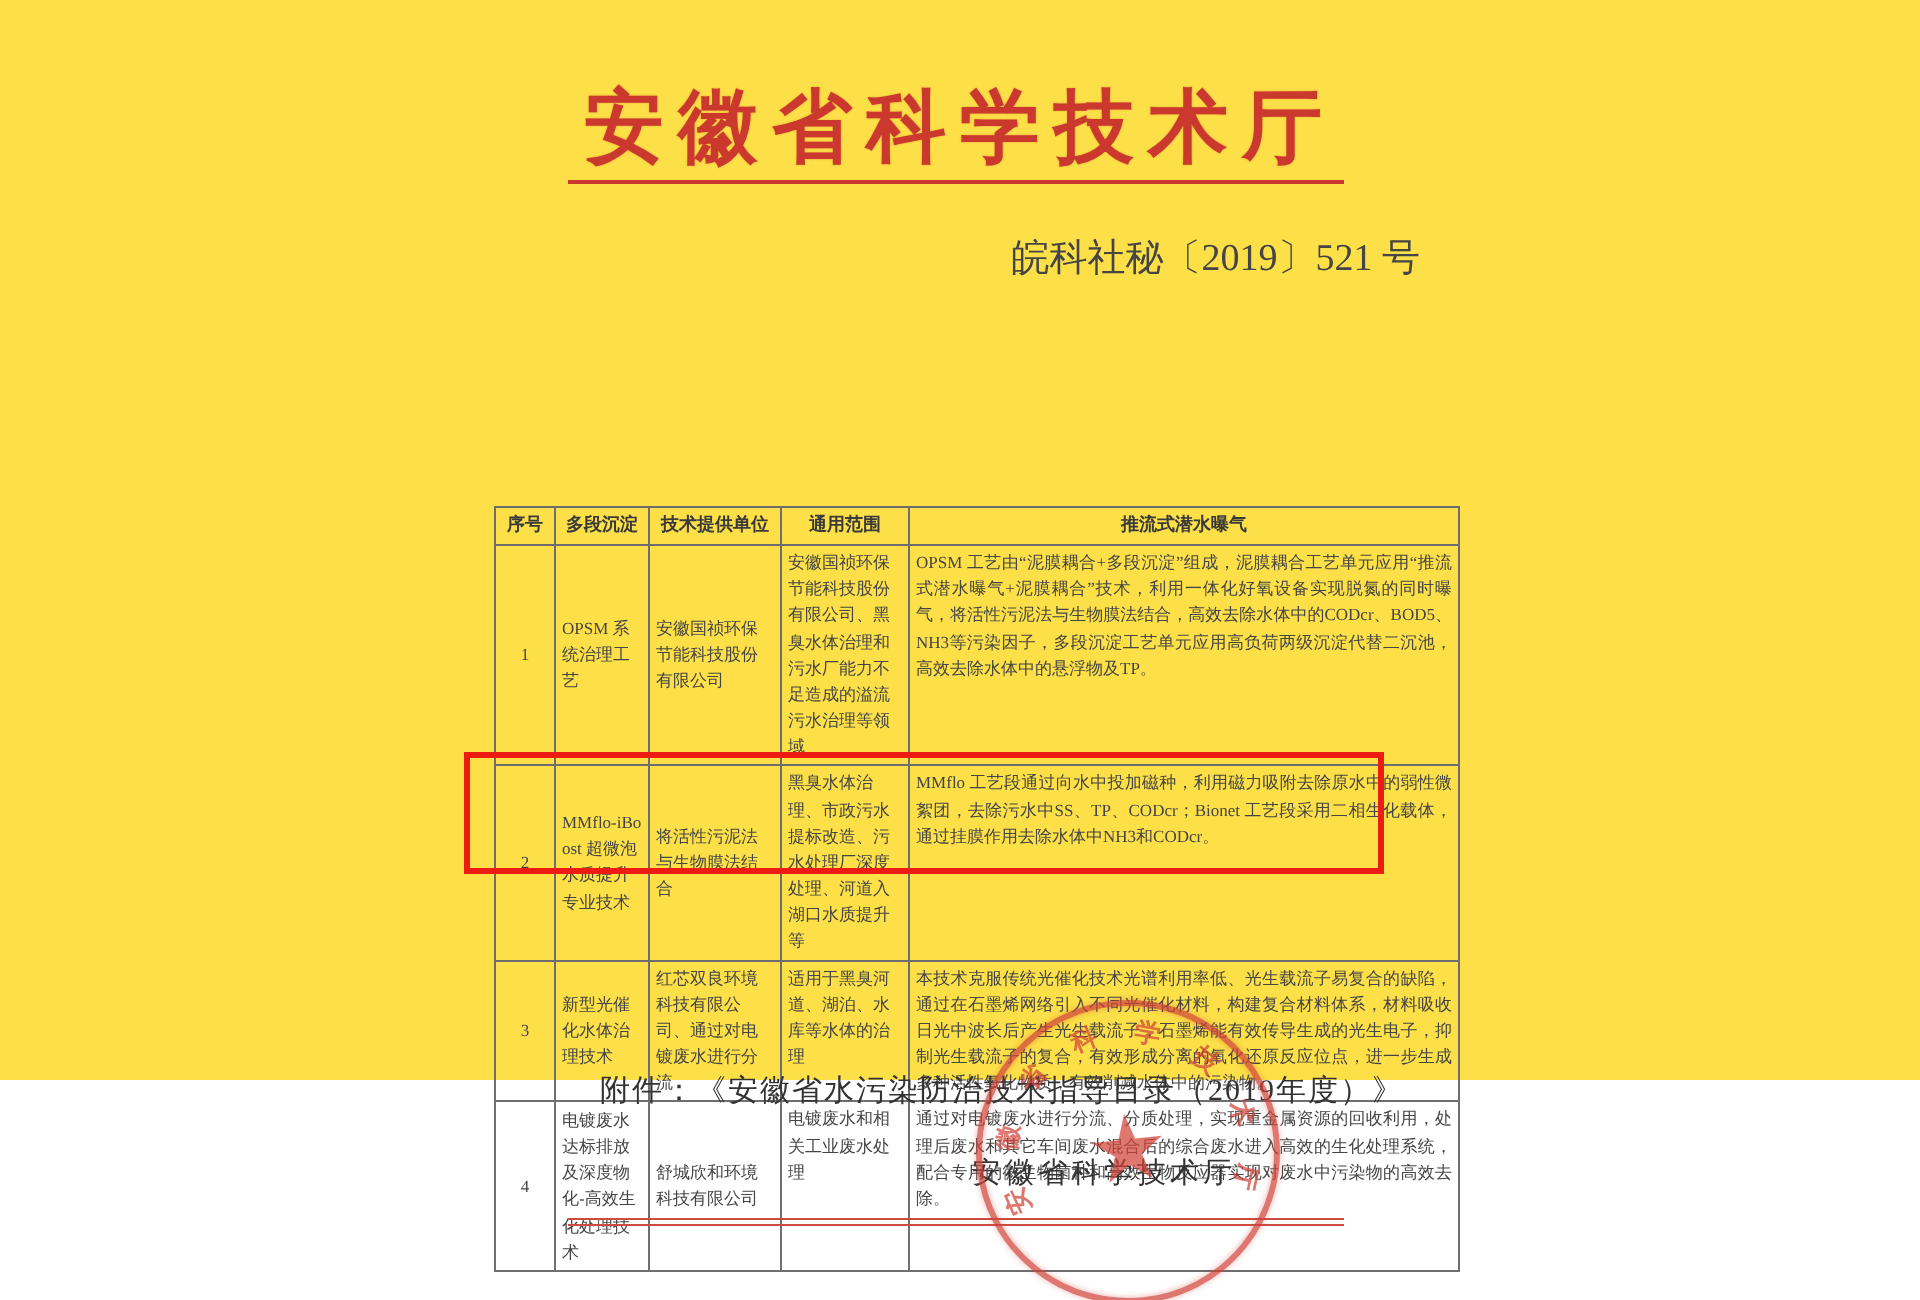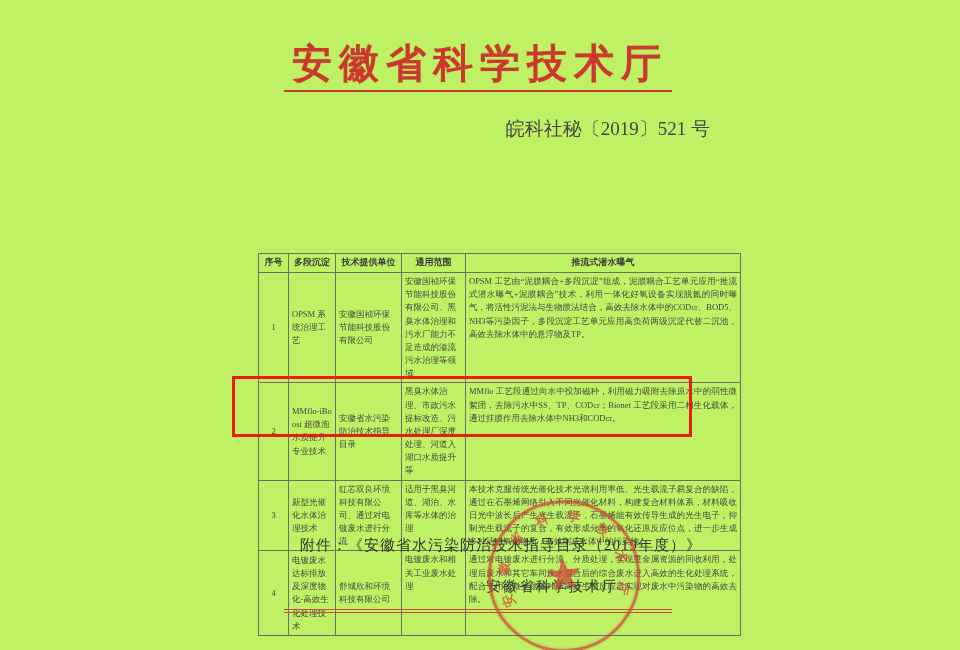--- a/index.html
+++ b/index.html
@@ -5,37 +5,37 @@
   :root{
     --header-red:#cb392e;
     --highlight-red:#ec1c12;
     --seal-red:#d0443a;
     --ink:#3d3d3d;
     --line:#6e6e6e;
   }
   *{margin:0;padding:0;box-sizing:border-box;}
   html,body{width:960px;height:650px;background:#ffffff;overflow:hidden;}
   body{font-family:"Liberation Serif","DejaVu Serif",serif;color:var(--ink);}
-  .page{position:relative;width:960px;height:650px;background:#bef264;}
+  .page{position:relative;width:960px;height:540px;background:#fde047;}
 
   .org-title{
     position:absolute;top:36px;left:0;width:960px;text-align:center;
     color:var(--header-red);font-size:40px;font-weight:bold;letter-spacing:7px;
     text-shadow:0 0 1px rgba(203,57,46,.45);
   }
   .red-rule{position:absolute;top:90px;left:284px;width:388px;height:2px;background:var(--header-red);}
 
   .doc-number{position:absolute;top:116px;left:450px;width:260px;text-align:right;font-size:19px;color:#454545;}
 
   .doc-title{position:absolute;top:155px;left:0;width:960px;text-align:center;
     font-size:21px;font-weight:bold;line-height:29px;color:#2e2e2e;letter-spacing:1px;}
 
   table.tech{
     position:absolute;top:253px;left:247px;width:482px;table-layout:fixed;
-    border-collapse:collapse;font-size:8.5px;color:#454545;margin-left:11px;
+    border-collapse:collapse;font-size:8.5px;color:#454545;
   }
   table.tech th,table.tech td{border:1px solid var(--line);padding:2px 3px;line-height:1.55;}
   table.tech thead th{font-size:9px;font-weight:bold;text-align:center;height:19px;color:#3a3a3a;}
   table.tech tbody tr:nth-child(1){height:58px;}
   table.tech tbody tr:nth-child(2){height:48px;}
   table.tech tbody tr:nth-child(3){height:61px;}
   table.tech tbody tr:nth-child(4){height:85px;}
   td.col-no{text-align:center;vertical-align:middle;}
   td.col-name,td.col-provider{vertical-align:middle;word-break:break-all;}
   td.col-scope{vertical-align:top;word-break:break-all;}
@@ -105,21 +105,21 @@
         <tr>
           <td class="col-no">1</td>
           <td class="col-name">OPSM 系统治理工艺</td>
           <td class="col-provider">安徽国祯环保节能科技股份有限公司</td>
           <td class="col-scope">安徽国祯环保节能科技股份有限公司、黑臭水体治理和污水厂能力不足造成的溢流污水治理等领域</td>
           <td class="col-desc">OPSM 工艺由“泥膜耦合+多段沉淀”组成，泥膜耦合工艺单元应用“推流式潜水曝气+泥膜耦合”技术，利用一体化好氧设备实现脱氮的同时曝气，将活性污泥法与生物膜法结合，高效去除水体中的CODcr、BOD5、NH3等污染因子，多段沉淀工艺单元应用高负荷两级沉淀代替二沉池，高效去除水体中的悬浮物及TP。</td>
         </tr>
         <tr>
           <td class="col-no">2</td>
           <td class="col-name">MMflo-iBoost 超微泡水质提升专业技术</td>
-          <td class="col-provider">安徽省水污染防治技术指导目录</td>
+          <td class="col-provider">将活性污泥法与生物膜法结合</td>
           <td class="col-scope">黑臭水体治理、市政污水提标改造、污水处理厂深度处理、河道入湖口水质提升等</td>
           <td class="col-desc">MMflo 工艺段通过向水中投加磁种，利用磁力吸附去除原水中的弱性微絮团，去除污水中SS、TP、CODcr；Bionet 工艺段采用二相生化载体，通过挂膜作用去除水体中NH3和CODcr。</td>
         </tr>
         <tr>
           <td class="col-no">3</td>
           <td class="col-name">新型光催化水体治理技术</td>
           <td class="col-provider">红芯双良环境科技有限公司、通过对电镀废水进行分流</td>
           <td class="col-scope">适用于黑臭河道、湖泊、水库等水体的治理</td>
           <td class="col-desc">本技术克服传统光催化技术光谱利用率低、光生载流子易复合的缺陷，通过在石墨烯网络引入不同光催化材料，构建复合材料体系，材料吸收日光中波长后产生光生载流子，石墨烯能有效传导生成的光生电子，抑制光生载流子的复合，有效形成分离的氧化还原反应位点，进一步生成多种活性氧化物质，有效削减水体中的污染物。</td>
         </tr>

